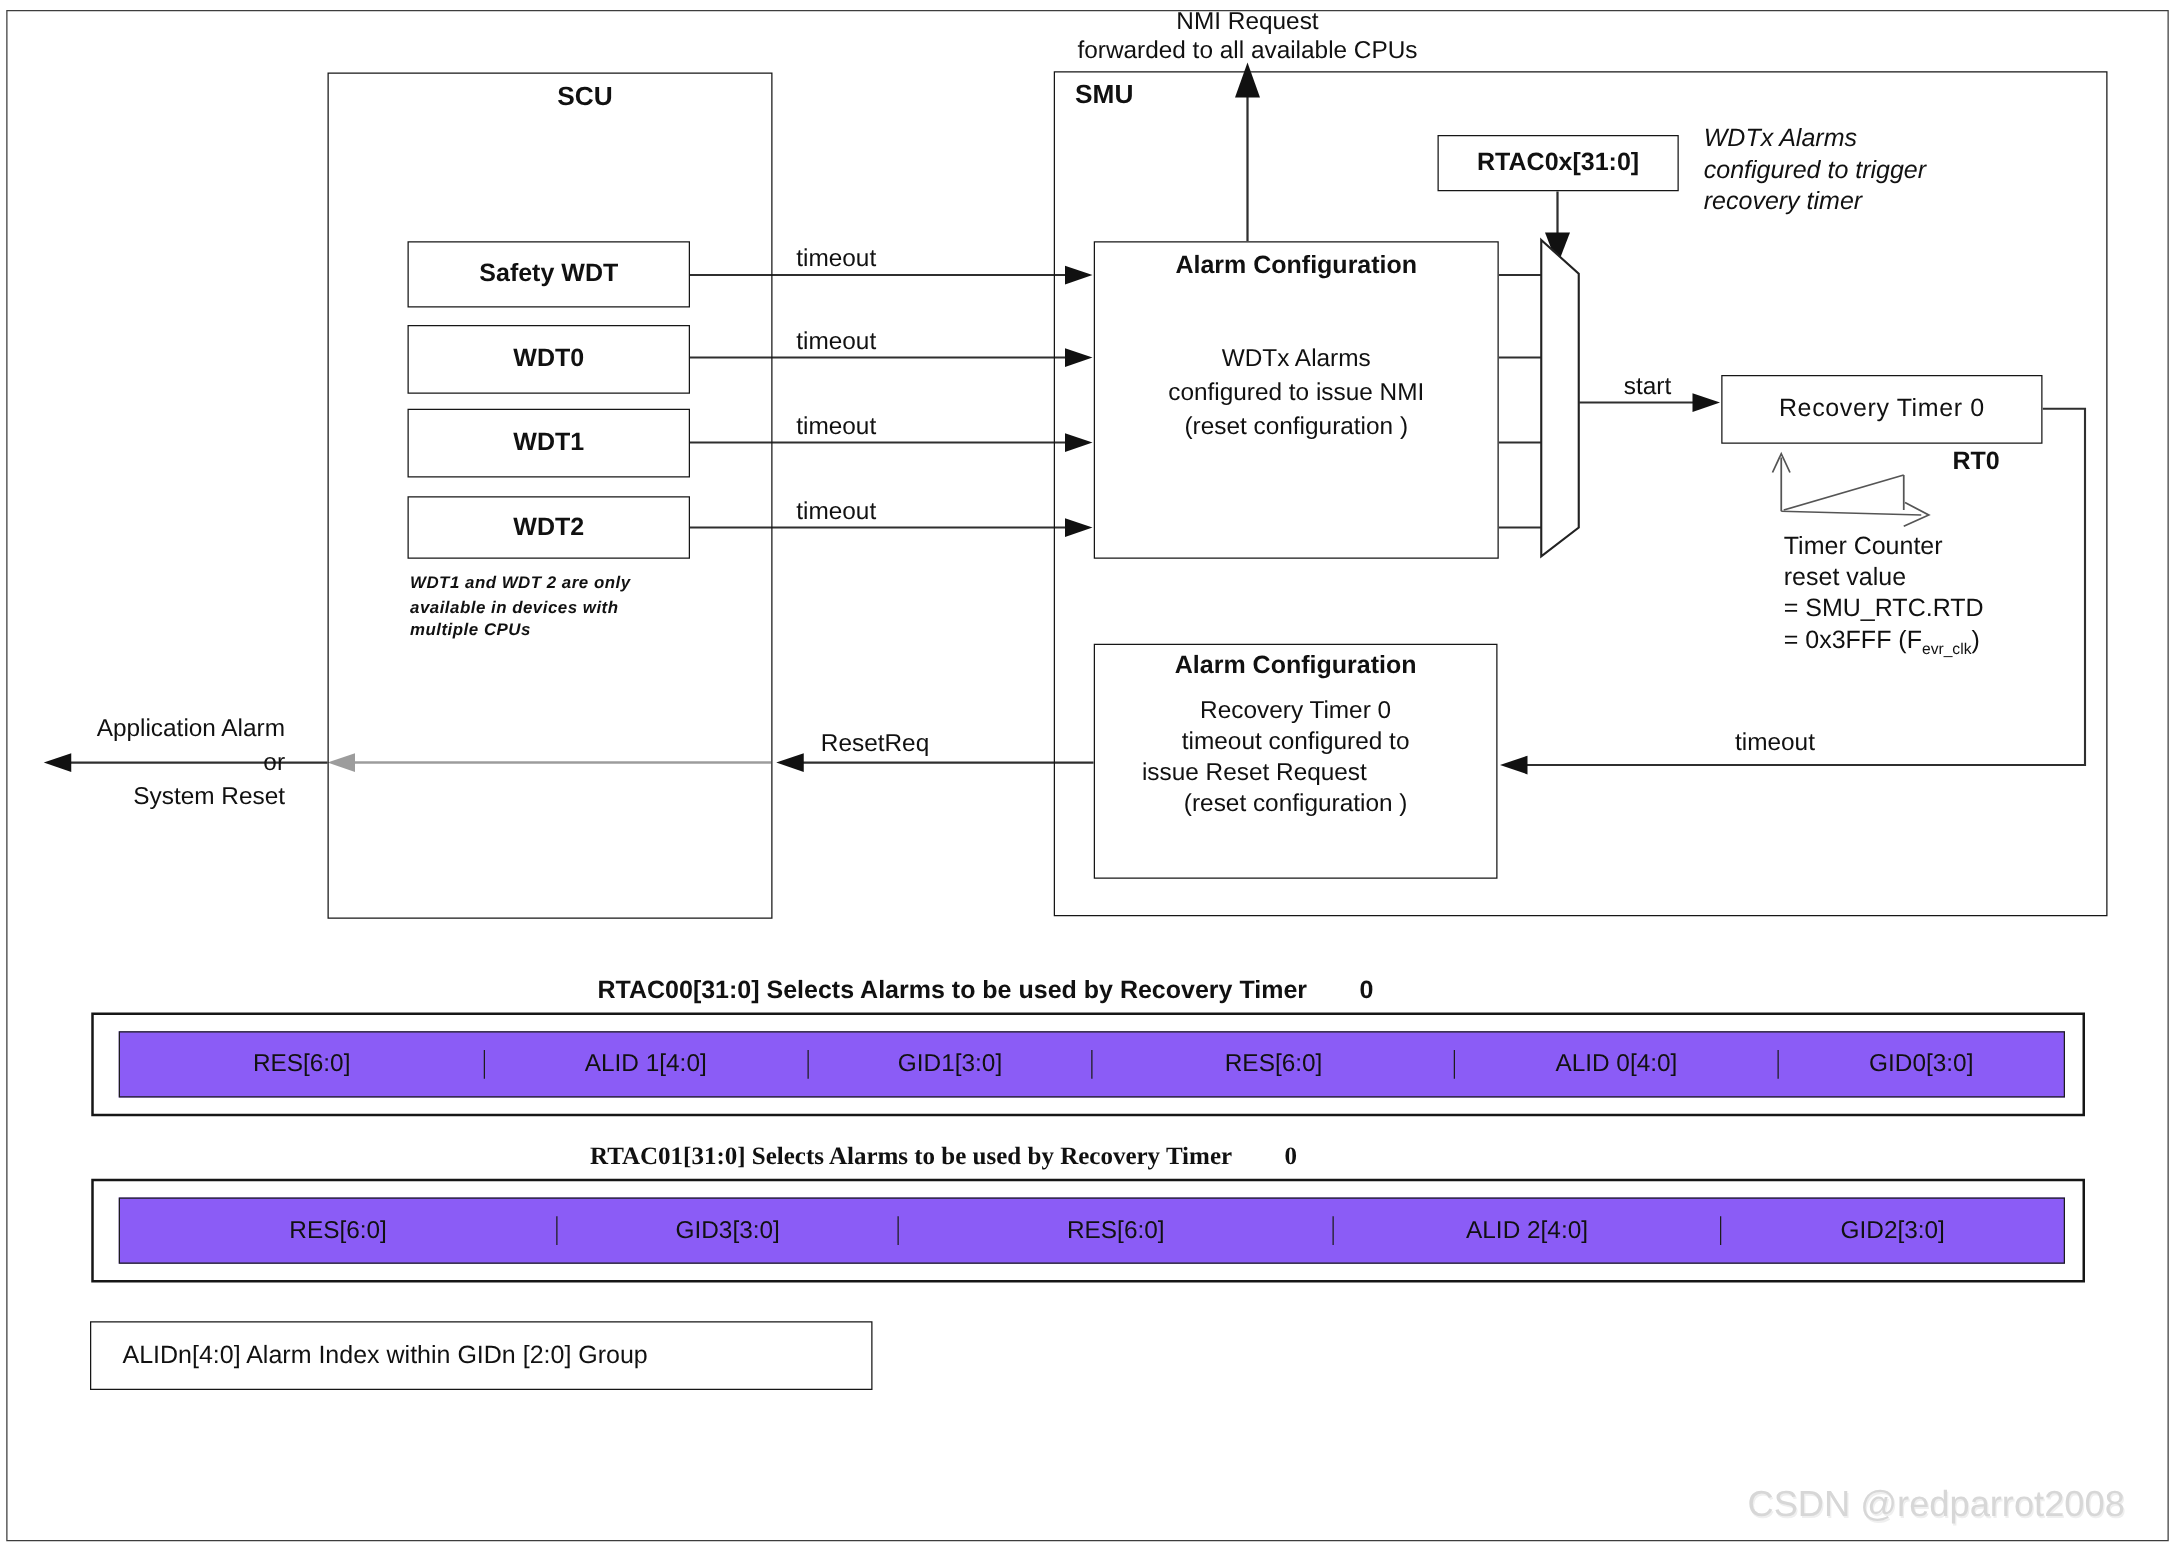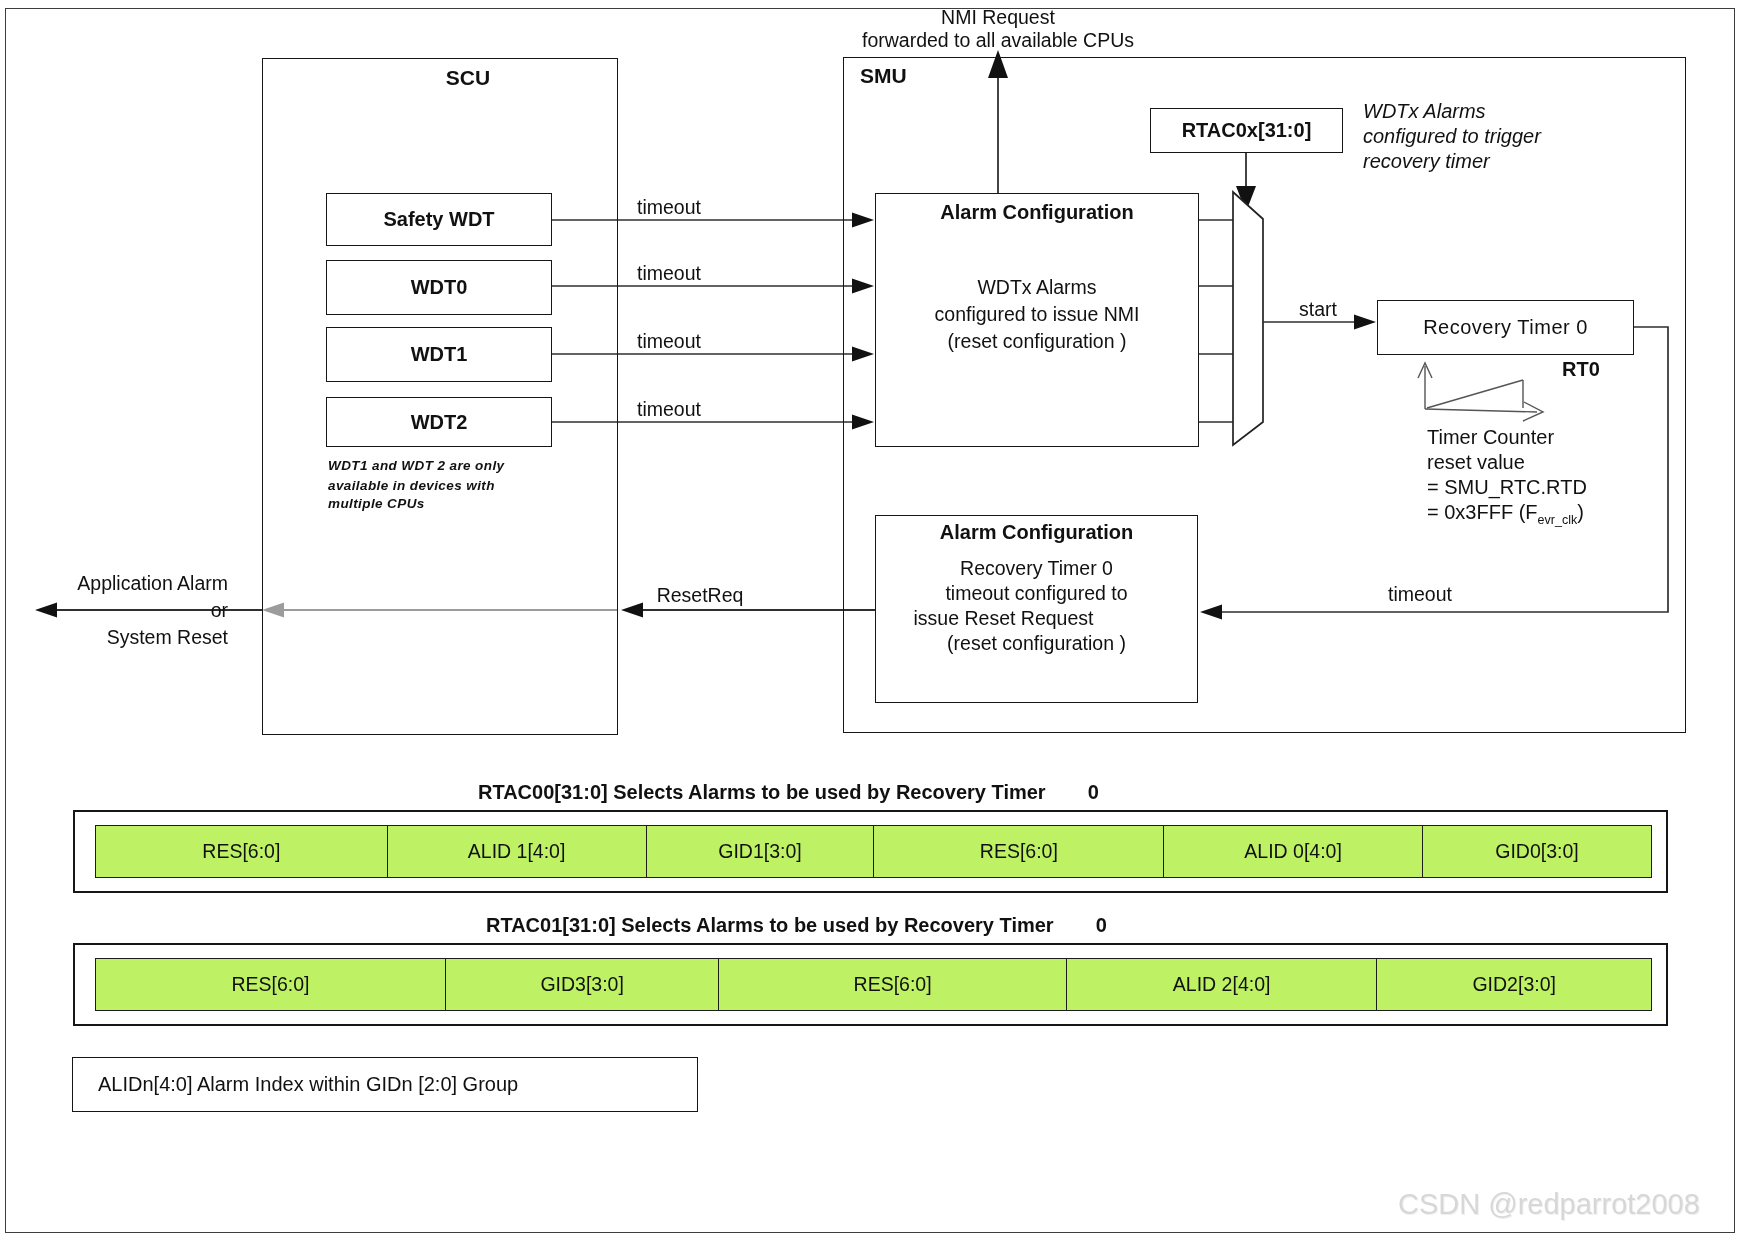--- a/index.html
+++ b/index.html
@@ -5,21 +5,21 @@
   html,body{margin:0;padding:0;background:#fff;}
   #stage{position:relative;width:1743px;height:1242px;background:#ffffff;overflow:hidden;
          font-family:"Liberation Sans","DejaVu Sans",sans-serif;color:#111;}
   svg.wires{position:absolute;left:0;top:0;z-index:1;}
   .box{position:absolute;border:1.8px solid #161616;background:transparent;box-sizing:border-box;z-index:2;}
   .fillbox{background:#ffffff;}
   .t{position:absolute;z-index:3;white-space:nowrap;}
   .b{font-weight:bold;}
   .ctr{text-align:center;}
   .it{font-style:italic;}
-  .cellrow{position:absolute;display:flex;border:1.7px solid #1d1d1d;background:#bef264;box-sizing:border-box;z-index:3;}
+  .cellrow{position:absolute;display:flex;border:1.7px solid #1d1d1d;background:#8b5cf6;box-sizing:border-box;z-index:3;align-items:center;}
   .cell{display:flex;align-items:center;justify-content:center;font-size:19.5px;border-right:1.7px solid #1d1d1d;box-sizing:border-box;}
   .cell:last-child{border-right:none;}
   sub.sm{font-size:12.5px;}
   .wm{color:#d7d7d7;text-shadow:1px 1px 0 #efefef;}
 </style>
 </head>
 <body>
 
 <div id="stage">
 
@@ -150,21 +150,21 @@
   <div class="box" style="left:73px;top:810px;width:1595px;height:83px;border-width:2px;"></div>
   <div class="cellrow" style="left:95px;top:825px;width:1557px;height:53px;">
     <div class="cell" style="flex:292 0 0;">RES[6:0]</div>
     <div class="cell" style="flex:259 0 0;">ALID 1[4:0]</div>
     <div class="cell" style="flex:228 0 0;">GID1[3:0]</div>
     <div class="cell" style="flex:290 0 0;">RES[6:0]</div>
     <div class="cell" style="flex:259 0 0;">ALID 0[4:0]</div>
     <div class="cell" style="flex:229 0 0;">GID0[3:0]</div>
   </div>
 
-  <div class="t b" style="left:486px;top:914px;font-size:20px;">
+  <div class="t b" style="left:472px;top:914px;font-size:20px;font-family:Liberation Serif, serif;">
     <span>RTAC01[31:0] Selects Alarms to be used by Recovery Timer</span><span style="margin-left:42px;">0</span>
   </div>
   <div class="box" style="left:73px;top:943px;width:1595px;height:83px;border-width:2px;"></div>
   <div class="cellrow" style="left:95px;top:958px;width:1557px;height:53px;">
     <div class="cell" style="flex:292 0 0;">RES[6:0]</div>
     <div class="cell" style="flex:228 0 0;">GID3[3:0]</div>
     <div class="cell" style="flex:290 0 0;">RES[6:0]</div>
     <div class="cell" style="flex:259 0 0;">ALID 2[4:0]</div>
     <div class="cell" style="flex:229 0 0;">GID2[3:0]</div>
   </div>

